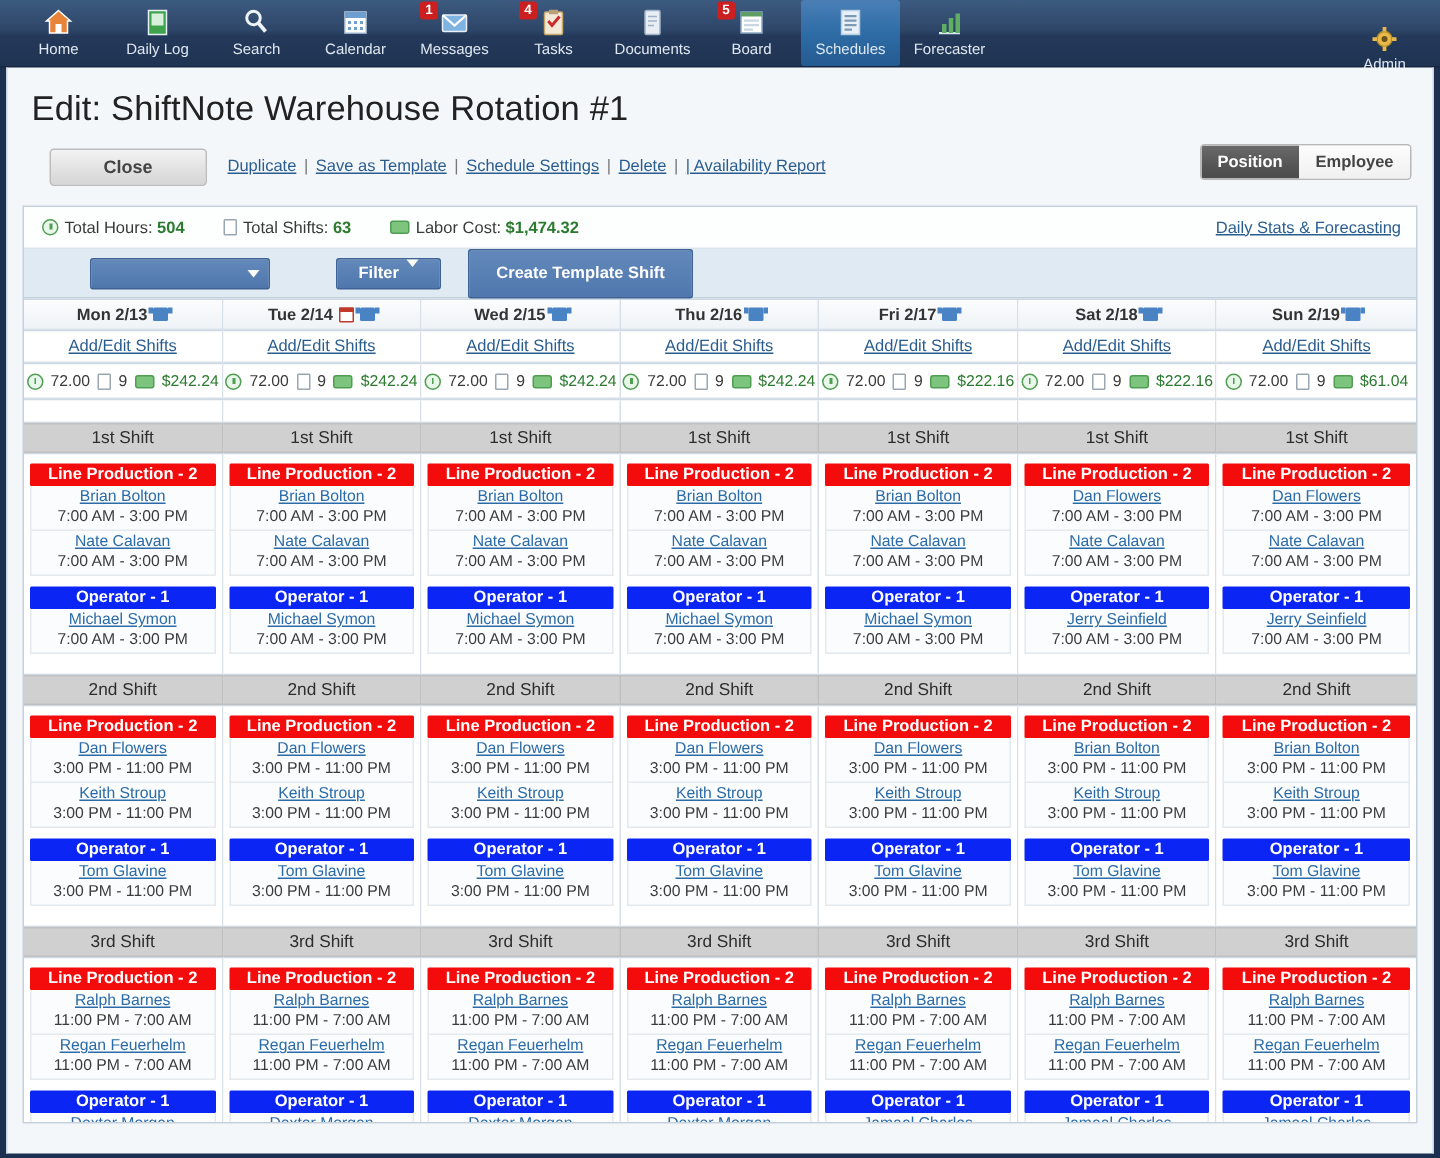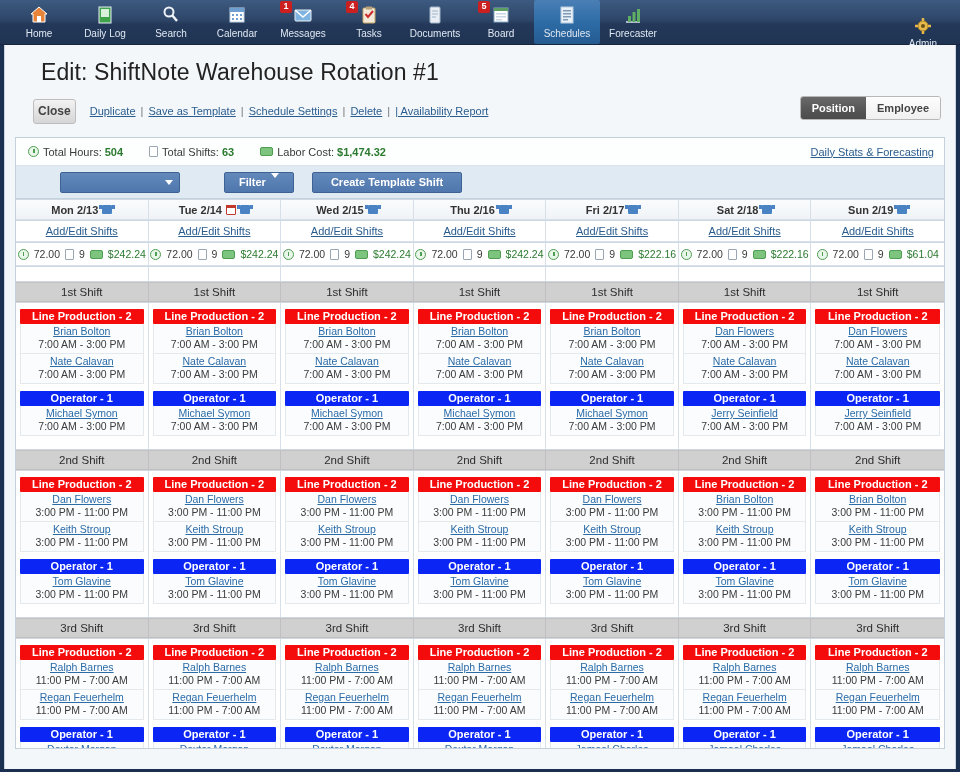--- a/index.html
+++ b/index.html
@@ -84,21 +84,20 @@
     border-right: 1px solid #c9d4e0;
     overflow: hidden;
   }
 
   .page-title {
     font-size: 23px;
     color: #222;
     padding: 14px 0 10px 16px;
     font-weight: normal;
     letter-spacing: 0.1px;
-    margin-left: 20px;
   }
 
   .action-bar {
     display: flex;
     align-items: center;
     padding: 0 14px 0 16px;
     height: 30px;
     position: relative;
   }
   .btn-publish {
@@ -112,21 +111,21 @@
     line-height: 23px;
     border-radius: 3px;
     cursor: pointer;
   }
   .btn-close {
     background: linear-gradient(to bottom, #f3f3f3 0%, #e2e2e2 55%, #d6d6d6 100%);
     border: 1px solid #bdbdbd;
     color: #444;
     font-size: 12px;
     font-weight: bold;
-    padding: 0 4px;
+    padding: 0 35px;
     height: 25px;
     line-height: 23px;
     border-radius: 3px;
     margin-left: 12px;
     cursor: pointer;
   }
   .links {
     margin-left: 14px;
     font-size: 11px;
     color: #2a5d8f;
@@ -231,21 +230,21 @@
   }
   .btn-filter .caret {
     margin-left: 5px;
     width: 0; height: 0;
     border-left: 4px solid transparent;
     border-right: 4px solid transparent;
     border-top: 5px solid #fff;
   }
   .btn-template {
     margin-left: 18px;
-    height: 21px;
+    height: 33px;
     padding: 0 18px;
     background: linear-gradient(to bottom, #6389bb 0%, #4f77ad 100%);
     border: 1px solid #3e6293;
     border-radius: 2px;
     color: #fff;
     font-size: 11px;
     font-weight: bold;
     line-height: 19px;
     cursor: pointer;
   }

